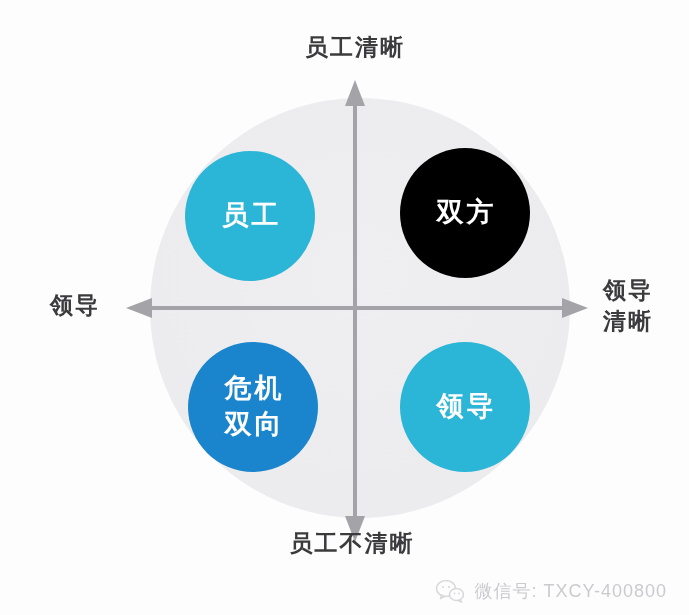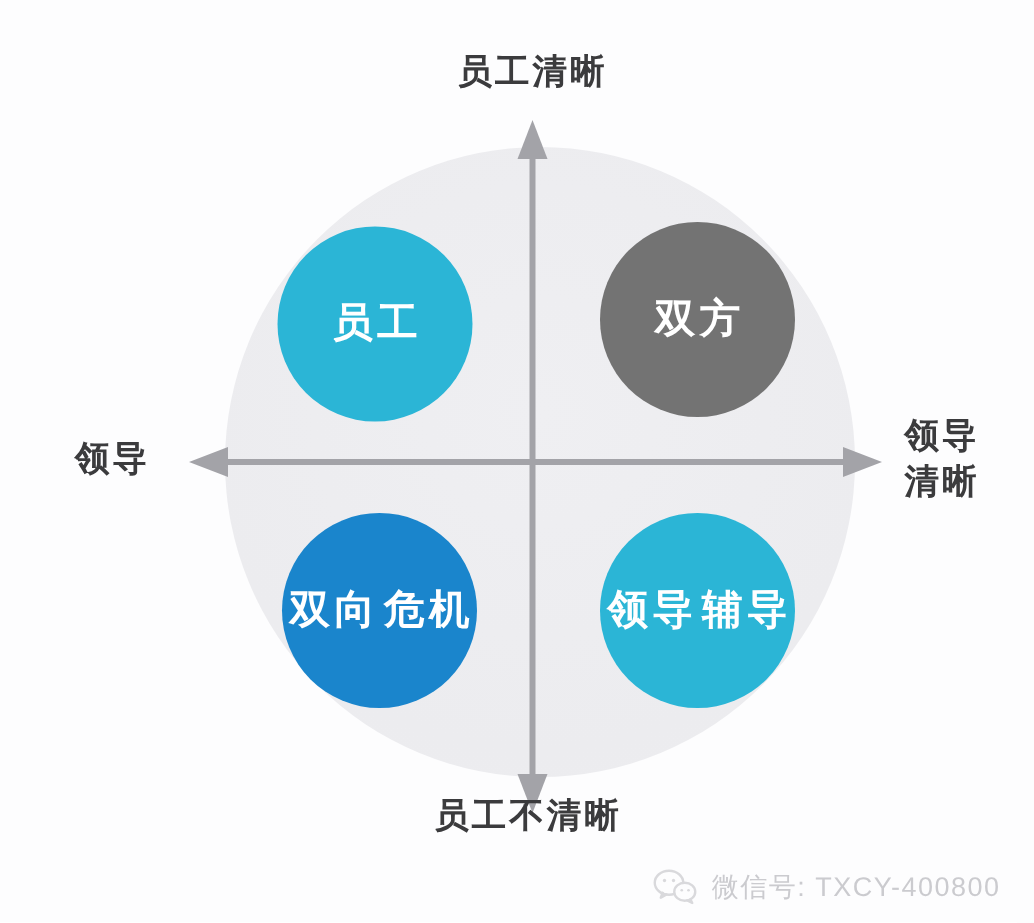--- a/index.html
+++ b/index.html
@@ -33,21 +33,21 @@
     height: 615px;
   }
 
   
   .bubble {
     position: absolute;
     width: 130px;
     height: 130px;
     border-radius: 50%;
     display: flex;
-    flex-direction: row;
+    flex-direction: column;
     align-items: center;
     justify-content: center;
     color: #ffffff;
     font-size: 27px;
     font-weight: bold;
     line-height: 1.32;
     letter-spacing: 3px;
     text-indent: 3px;
   }
   .bubble-tl { left: 185px; top: 151px; }
@@ -117,32 +117,31 @@
 
   <div class="axis-label axis-label-right">
     <div>领导</div>
     <div>清晰</div>
   </div>
 
   <div class="bubble bubble-tl" style="background-color: rgb(43, 181, 214);">
     <div>员工</div>
   </div>
 
-  <div class="bubble bubble-tr" style="background-color: #737373;">
+  <div class="bubble bubble-tr" style="background-color: #000000;">
     <div>双方</div>
   </div>
 
   <div class="bubble bubble-bl" style="background-color: rgb(26, 133, 204);">
+    <div>危机</div>
     <div>双向</div>
-    <div>危机</div>
   </div>
 
   <div class="bubble bubble-br" style="background-color: rgb(43, 181, 214);">
     <div>领导</div>
-    <div>辅导</div>
   </div>
 
   <div class="watermark">
     <span>
       <svg class="wechat-icon-svg" width="30" height="24" viewBox="0 0 30 24" xmlns="http://www.w3.org/2000/svg" aria-hidden="true">
         <ellipse cx="11" cy="9.5" rx="9.5" ry="8" fill="none" stroke="#d9d9dc" stroke-width="1.6"></ellipse>
         <path d="M7 15.5 L5.5 19.5 L10 17" fill="none" stroke="#d9d9dc" stroke-width="1.6" stroke-linejoin="round"></path>
         <ellipse cx="21.5" cy="15.5" rx="7" ry="6" fill="#fdfdfe" stroke="#d9d9dc" stroke-width="1.6"></ellipse>
         <path d="M25 20 L26.5 23 L22.5 21" fill="none" stroke="#d9d9dc" stroke-width="1.6" stroke-linejoin="round"></path>
         <circle cx="8" cy="8" r="1.1" fill="#d9d9dc"></circle>

